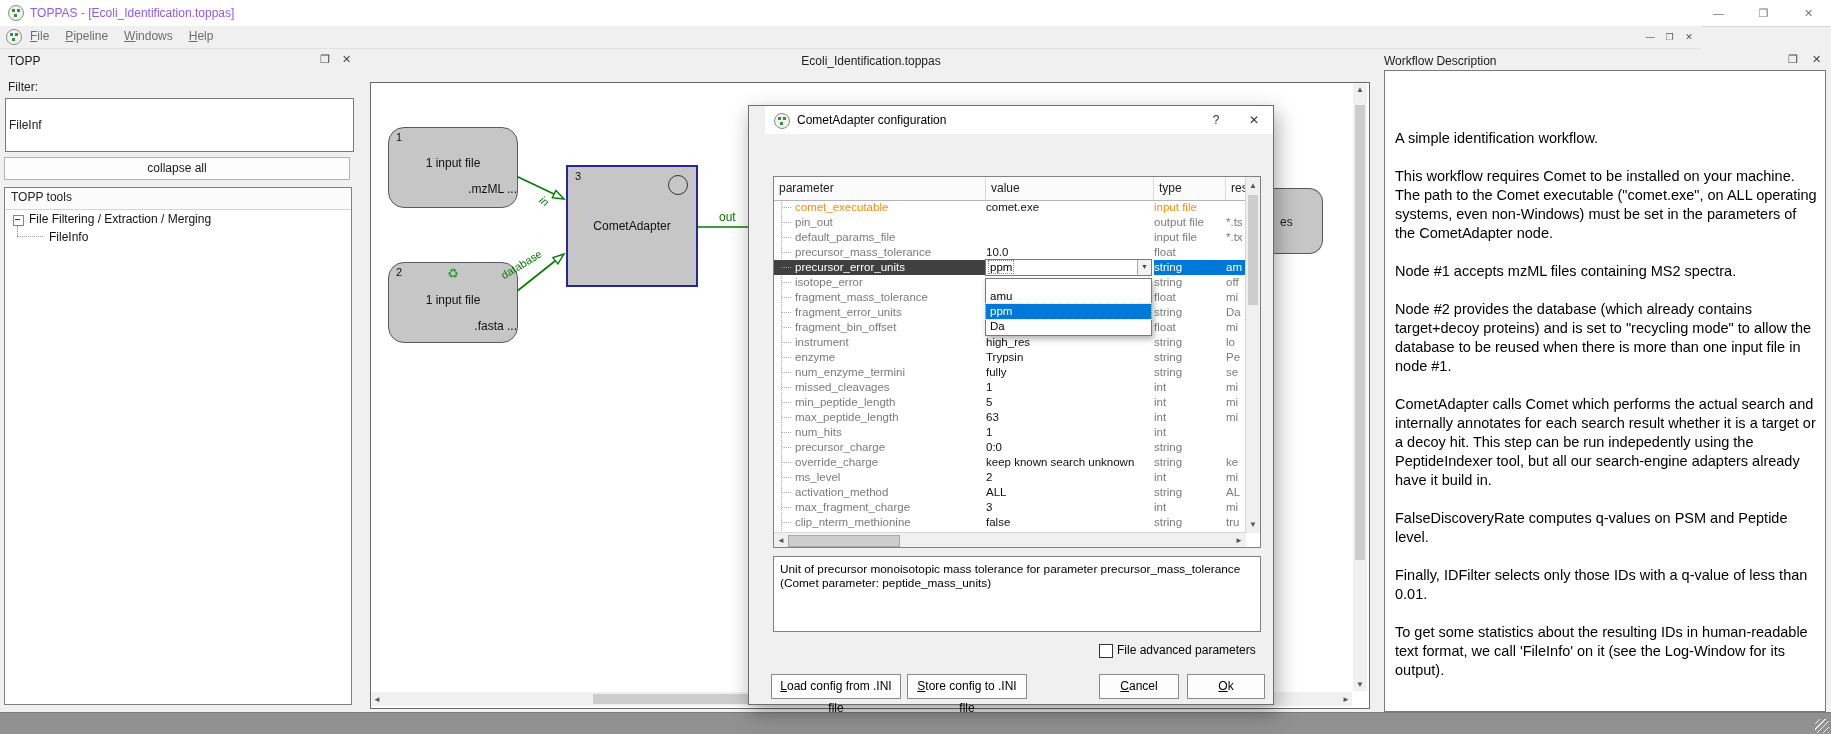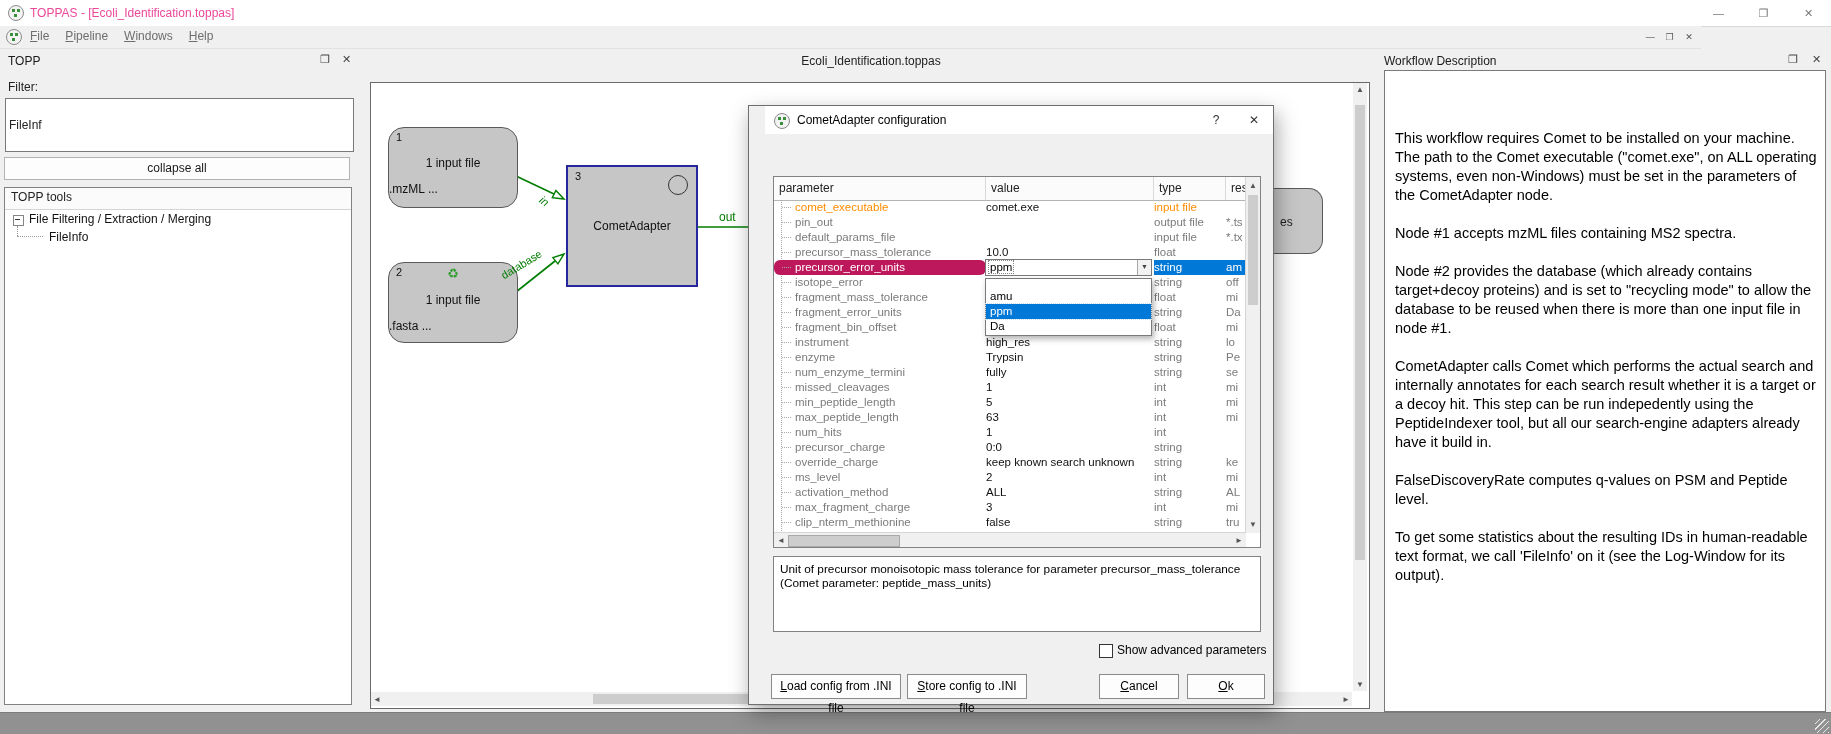--- a/index.html
+++ b/index.html
@@ -2,21 +2,21 @@
 <html><head>
 <meta charset="utf-8">
 <style>
   html,body{margin:0;padding:0;background:#555;}
   #app{position:relative;width:1831px;height:734px;background:#f0f0f0;overflow:hidden;
        font-family:"Liberation Sans",sans-serif;font-size:12px;color:#222;}
   .abs{position:absolute;}
 
   
   #titlebar{left:0;top:0;width:1831px;height:26px;background:#ffffff;border-bottom:1px solid #d9d9d9;}
-  #titlebar .ttext{position:absolute;left:30px;top:6px;color:#ec4899;font-size:12px;}
+  #titlebar .ttext{position:absolute;left:30px;top:6px;color:#8b5cf6;font-size:12px;}
   .winbtn{position:absolute;top:0;width:45px;height:26px;text-align:center;line-height:26px;color:#777;font-size:11px;}
   #menubar{left:0;top:26px;width:1701px;height:22px;background:#f0f0f0;border-bottom:1px solid #e2e2e2;}
   .menuitem{display:inline-block;padding:3px 8px;color:#6e6e6e;font-size:12px;}
   .toppas-icon{position:absolute;width:14px;height:14px;border:1px solid #8a8a8a;border-radius:50%;background:#f3f3f3;}
   .toppas-icon i{position:absolute;left:3px;top:3px;width:3px;height:3px;background:#3a8f3a;
      box-shadow:5px 0 0 #3a8f3a,2px 5px 0 #3a8f3a;}
   .mdi-btn{display:inline-block;width:16px;height:14px;text-align:center;line-height:14px;color:#555;font-size:9px;}
 
   
   .dockhdr{position:absolute;height:20px;font-size:12px;color:#1a1a1a;}
@@ -42,21 +42,21 @@
   #tabtitle{left:366px;top:54px;width:1010px;text-align:center;color:#222;font-size:12px;}
   #canvas{left:370px;top:82px;width:998px;height:625px;background:#fff;border:1px solid #6a6a6a;}
   .sb{position:absolute;background:#f0f0f0;}
   .sb .arr{position:absolute;color:#555;font-size:8px;text-align:center;}
   .sb .thumb{position:absolute;background:#cdcdcd;}
 
   .node{position:absolute;background:#c6c6c6;border:1.5px solid #5a5a5a;z-index:4;}
   .node.round{border-radius:16px;}
   .node .nid{position:absolute;left:7px;top:3px;font-size:11px;color:#111;}
   .node .nl1{position:absolute;left:0;width:100%;text-align:center;font-size:12px;color:#111;}
-  .node .nl2{position:absolute;left:0;width:100%;text-align:left;font-size:12px;color:#111;}
+  .node .nl2{position:absolute;left:0;width:100%;text-align:right;font-size:12px;color:#111;}
   .recycle{position:absolute;left:0;width:100%;top:3px;text-align:center;color:#2f9e2f;font-size:13px;}
   #node3{border:2px solid #26269e;}
   #node3 .circ{position:absolute;right:8px;top:8px;width:18px;height:18px;border:1.5px solid #333;border-radius:50%;}
   .edge-label{position:absolute;color:#007d00;font-size:11px;z-index:5;}
   #edgesvg{position:absolute;left:0;top:0;z-index:3;pointer-events:none;}
   #clippednode{left:1274px;top:188px;width:48px;height:64px;background:#c6c6c6;z-index:4;
      border:1.5px solid #5a5a5a;border-left:none;border-radius:0 14px 14px 0;}
   #clippednode span{position:absolute;left:6px;top:26px;font-size:12px;}
 
   
@@ -83,21 +83,21 @@
   #prows{position:absolute;left:0;top:23px;width:472px;height:333px;overflow:hidden;}
   #prows:before{content:"";position:absolute;left:7px;top:0;bottom:0;border-left:1px dotted #a8a8a8;}
   .trow{position:relative;height:15px;line-height:15px;white-space:nowrap;}
   .trow .c{position:absolute;top:0;height:15px;overflow:hidden;font-size:11.5px;}
   .trow .nm{left:0;width:212px;color:#7b7b7b;display:flex;align-items:center;}
   .trow .nm .dash{display:inline-block;width:9px;border-top:1px dotted #a8a8a8;margin:0 4px 0 8px;flex:none;}
   .trow .vl{left:212px;width:168px;color:#101010;}
   .trow .tp{left:380px;width:72px;color:#7b7b7b;}
   .trow .rs{left:452px;width:22px;color:#7b7b7b;}
   .trow.req .nm,.trow.req .tp{color:#ff8c00;}
-  .trow.sel .nm{background:#be185d;border-radius:6px;}
+  .trow.sel .nm{background:#404040;}
   .trow.sel .nm span,{color:#fff;}
   .trow.sel .nm{color:#fff;}
   .trow.sel .tp,.trow.sel .rs{background:#0078d7;color:#fff;}
 
   
   #pvsb{position:absolute;right:0;top:0;width:14px;height:356px;background:#f0f0f0;border-left:1px solid #d5d5d5;}
   #phsb{position:absolute;left:0;bottom:0;width:472px;height:14px;background:#f0f0f0;border-top:1px solid #d5d5d5;}
 
   
   #combo{position:absolute;left:236px;top:153px;width:167px;height:17px;background:#fff;border:1px solid #7a7a7a;z-index:3;box-sizing:border-box;}
@@ -205,25 +205,27 @@
     <div class="nl1" style="top:52px;">CometAdapter</div>
   </div>
   <div class="abs" id="clippednode">
     <span>es</span>
   </div>
 
   <div class="abs dockhdr" style="left:1384px;top:54px;">Workflow Description</div>
   <span class="dockico" style="left:1788px;top:53px;">❐</span>
   <span class="dockico" style="left:1812px;top:53px;">✕</span>
   <div class="abs" id="wfbox">
+      <p>A simple identification workflow.</p>
       <p>This workflow requires Comet to be installed on your machine. The path to the Comet executable ("comet.exe", on ALL operating systems, even non-Windows) must be set in the parameters of the CometAdapter node.</p>
       <p>Node #1 accepts mzML files containing MS2 spectra.</p>
       <p>Node #2 provides the database (which already contains target+decoy proteins) and is set to "recycling mode" to allow the database to be reused when there is more than one input file in node #1.</p>
       <p>CometAdapter calls Comet which performs the actual search and internally annotates for each search result whether it is a target or a decoy hit. This step can be run indepedently using the PeptideIndexer tool, but all our search-engine adapters already have it build in.</p>
       <p>FalseDiscoveryRate computes q-values on PSM and Peptide level.</p>
+      <p>Finally, IDFilter selects only those IDs with a q-value of less than 0.01.</p>
       <p>To get some statistics about the resulting IDs in human-readable text format, we call 'FileInfo' on it (see the Log-Window for its output).</p>
     </div>
 
   <div class="abs" id="statusbar">
     <span id="grip"></span>
   </div>
 
   <div class="abs" id="dialog">
     <div id="dlg-titlebar">
       <span class="toppas-icon" style="left:9px;top:7px;">
@@ -460,21 +462,21 @@
     <div id="cpopup">
         <div class="opt">amu</div>
         <div class="opt on">ppm</div>
         <div class="opt">Da</div>
       </div>
 
     <div id="pdesc">Unit of precursor monoisotopic mass tolerance for parameter precursor_mass_tolerance (Comet parameter: peptide_mass_units)</div>
 
     <div id="advrow">
       <span id="advbox"></span>
-      <span id="advlbl">Show advanced parameters</span>
+      <span id="advlbl">File advanced parameters</span>
     </div>
 
     <div class="dbtn" style="left:22px;width:128px;"><u>L</u>oad config from .INI file</div>
     <div class="dbtn" style="left:158px;width:118px;"><u>S</u>tore config to .INI file</div>
     <div class="dbtn" style="left:350px;width:78px;"><u>C</u>ancel</div>
     <div class="dbtn" style="left:438px;width:76px;"><u>O</u>k</div>
   </div>
 
 </div>
 

